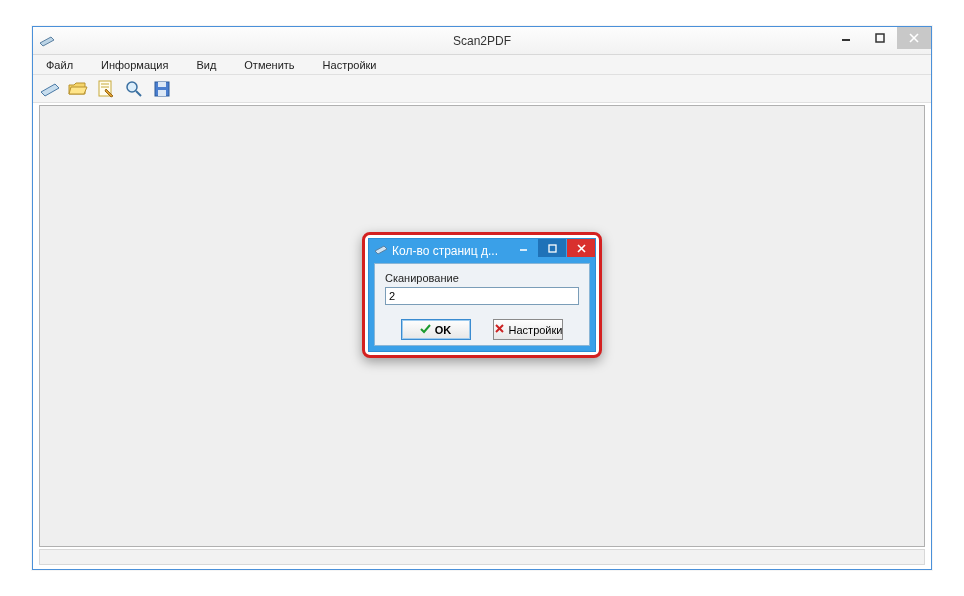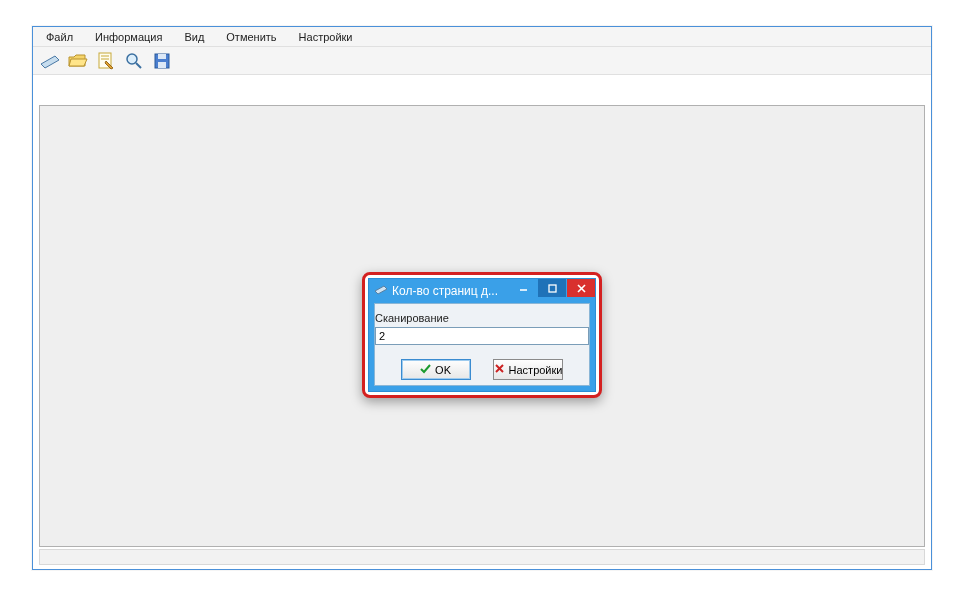--- a/index.html
+++ b/index.html
@@ -56,21 +56,21 @@
     .winbtn.close-dim {
       background: #c8c8c8;
       color: #fff;
     }
     .menubar {
       height: 20px;
       background: #f5f5f5;
       display: flex;
       align-items: center;
       padding-left: 6px;
-      gap: 8px;
+      gap: 14px;
       border-bottom: 1px solid #e0e0e0;
     }
     .menu-item {
       padding: 2px 7px;
       color: #222;
       cursor: default;
     }
     .toolbar {
       height: 28px;
       background: #f5f5f5;
@@ -101,21 +101,20 @@
     
     .dialog-wrap {
       position: absolute;
       top: 232px; left: 362px;
       width: 240px; height: 126px;
       border: 3px solid #d42020;
       border-radius: 8px;
       box-shadow: 0 4px 12px rgba(0,0,0,0.35);
       background: #fff;
       padding: 3px;
-      margin-top: 40px;
     }
     .dialog {
       width: 100%; height: 100%;
       border: 1px solid #2b8dd6;
       background: #3aa0e8;
       position: relative;
     }
     .dialog-titlebar {
       height: 24px;
       display: flex;
@@ -138,21 +137,21 @@
       margin-left: 1px;
     }
     .dwinbtn.min { background: transparent; color:#fff; }
     .dwinbtn.max { background: #1f72b8; }
     .dwinbtn.close { background: #d9302e; }
     .dialog-body {
       position: absolute;
       top: 24px; left: 5px; right: 5px; bottom: 5px;
       background: #eef2f6;
       border: 1px solid #8ab6d6;
-      padding: 8px 0;
+      padding: 8px 10px;
     }
     .dialog-label { font-size: 11px; color: #222; margin-bottom: 3px; }
     .dialog-input {
       width: 100%;
       height: 18px;
       border: 1px solid #7a9db8;
       font-size: 11px;
       padding: 1px 3px;
       background: #fff;
     }
@@ -165,29 +164,55 @@
     .dlg-btn {
       min-width: 70px;
       height: 21px;
       border: 1px solid #8a8a8a;
       background: linear-gradient(#fefefe, #e7e7e7);
       display: flex; align-items: center; justify-content: center;
       gap: 4px;
       font-size: 11px;
       cursor: default;
     }
-    .dlg-btn.ok { border: 1px solid #3a8bd0; box-shadow: 0 0 0 1px #9ecbee inset; }
+    .dlg-btn.ok { border: 1px solid #3a8bd0; box-shadow: 0 0 0 1px #9ecbee inset; font-weight: bold; }
 
     
     .ico { display:inline-block; }
   </style>
 </head>
 <body>
 
 <div class="window">
+  <div class="titlebar">
+    <span class="app-icon">
+      <svg class="ico" width="16" height="12" viewBox="0 0 16 12">
+          <path d="M1 8 L12 2 L15 5 L4 11 Z" fill="#bcd4e6" stroke="#5a7fa0" stroke-width="1"></path>
+        </svg>
+    </span>
+    <div class="title">Scan2PDF</div>
+    <div class="winbtns">
+      <div class="winbtn">
+        <svg width="10" height="10">
+            <line x1="1" y1="7" x2="9" y2="7" stroke="#333" stroke-width="2"></line>
+          </svg>
+      </div>
+      <div class="winbtn">
+        <svg width="10" height="10">
+            <rect x="1" y="1" width="8" height="8" fill="none" stroke="#333" stroke-width="1.5"></rect>
+          </svg>
+      </div>
+      <div class="winbtn close-dim">
+        <svg width="10" height="10">
+            <line x1="1" y1="1" x2="9" y2="9" stroke="#fff" stroke-width="1.6"></line>
+            <line x1="9" y1="1" x2="1" y2="9" stroke="#fff" stroke-width="1.6"></line>
+          </svg>
+      </div>
+    </div>
+  </div>
 
   <div class="menubar">
     <span class="menu-item">Файл</span>
     <span class="menu-item">Информация</span>
     <span class="menu-item">Вид</span>
     <span class="menu-item">Отменить</span>
     <span class="menu-item">Настройки</span>
   </div>
 
   <div class="toolbar">

